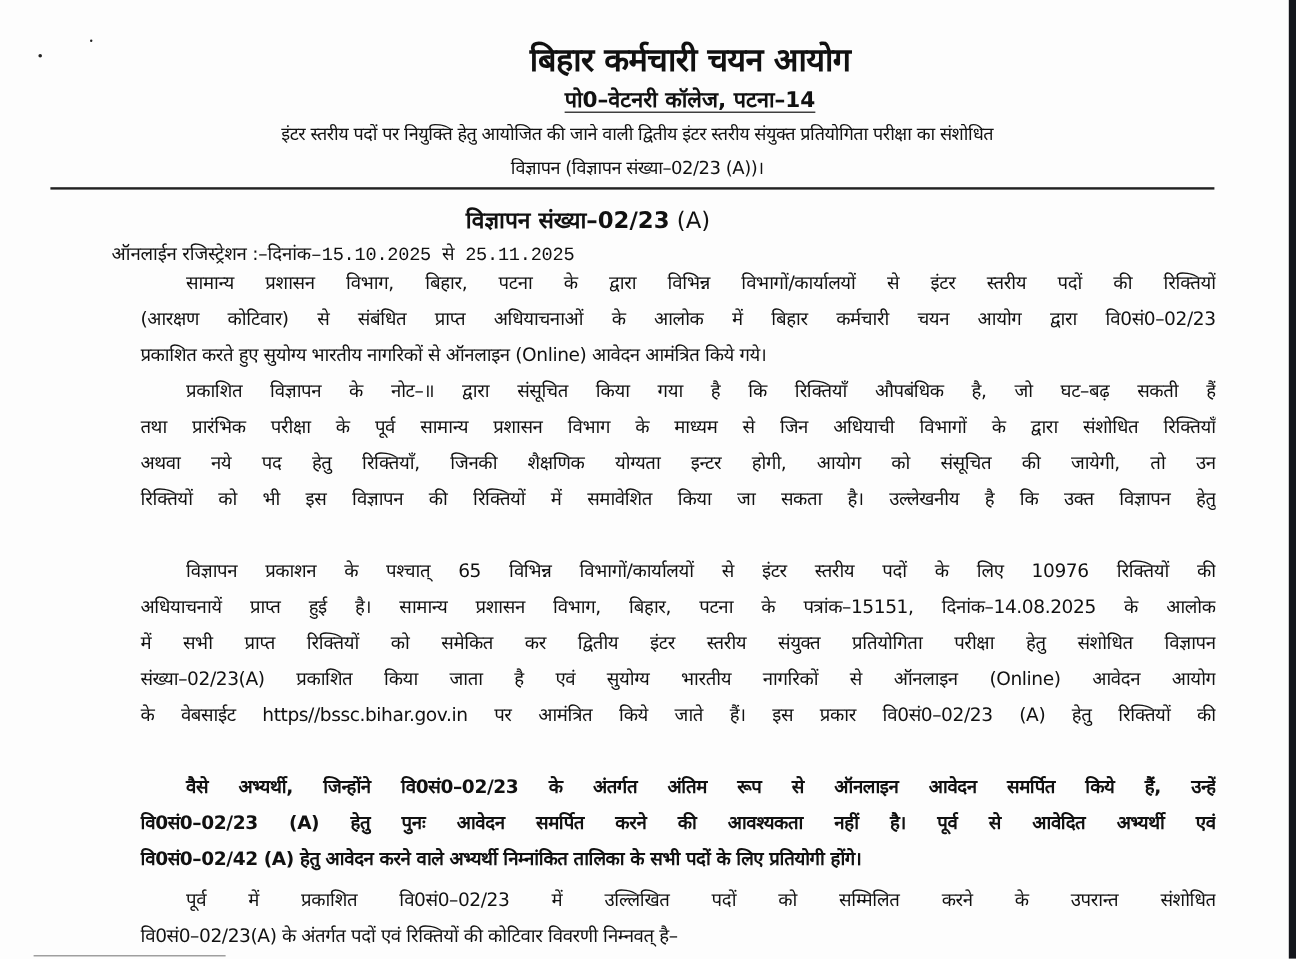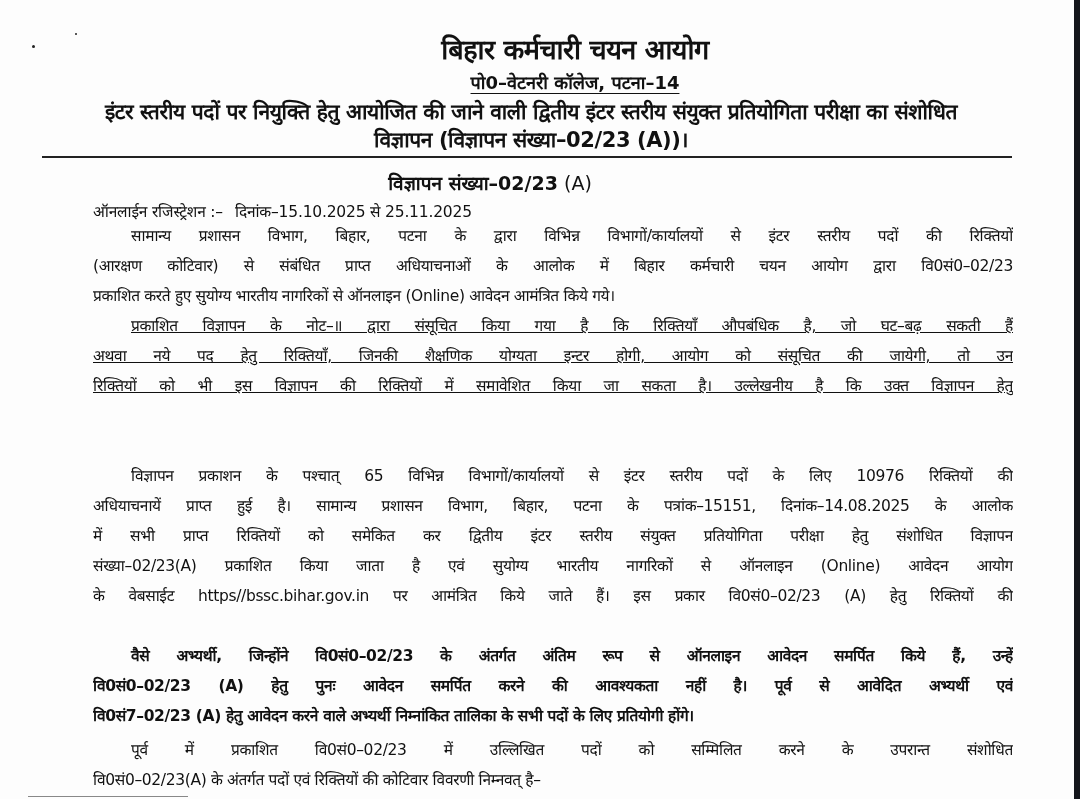--- a/index.html
+++ b/index.html
@@ -21,43 +21,43 @@
       position: absolute; top: 30px; left: 0; width: 1150px; text-align: center;
       font-size: 27px; font-weight: bold; letter-spacing: -0.5px;
     }
     .org-address {
       position: absolute; top: 70px; left: 0; width: 1150px; text-align: center;
       font-size: 18px; font-weight: bold;
     }
     .org-address span { text-decoration: underline; text-underline-offset: 4px; }
     .subject {
       position: absolute; top: 98px; left: 50px; width: 962px;
-      text-align: center; font-size: 21px; font-weight: bold; line-height: 28px;
+      text-align: center; font-size: 15px; font-weight: normal; line-height: 28px;
       letter-spacing: -0.4px;
     }
     .rule {
       position: absolute; top: 156px; left: 42px; width: 970px; height: 2px; background: #222;
     }
     .adv-heading {
       position: absolute; top: 170px; left: 0; width: 980px; text-align: center;
       font-size: 19px; font-weight: bold;
     }
     .adv-heading .suffix { font-weight: normal; }
     .reg-line {
       position: absolute; top: 200px; left: 93px; font-size: 15.5px; letter-spacing: -0.2px;
     }
     .reg-line .lbl { font-weight: normal; }
-    .reg-line .val { margin-left: 12px; }
+    .reg-line .val { margin-left: 0; font-family: Liberation Mono, monospace; }
 
     .para {
       position: absolute; left: 93px; width: 920px;
       font-size: 15.5px; line-height: 30px; text-align: justify;
       letter-spacing: -0.35px;
     }
-    .para .ln { display: block; text-align: justify; text-align-last: justify; white-space: nowrap; overflow: hidden; }
+    .para .ln { display: block; text-align: justify; text-align-last: justify; white-space: nowrap; overflow: hidden; margin-left: 24px; }
     .para .ln.last { text-align-last: left; }
     .para .ln.indent { padding-left: 38px; }
     .para.bold { font-weight: bold; }
 
     .footer-rule {
       position: absolute; top: 796px; left: 28px; width: 160px; height: 1px; background: #888;
     }
   </style>
 </head>
 <body>
@@ -83,38 +83,39 @@
   <div class="reg-line">
     <span class="lbl">ऑनलाईन रजिस्ट्रेशन :–</span><span class="val">दिनांक–15.10.2025 से 25.11.2025</span>
   </div>
 
   <div class="para" style="top:221px;">
     <span class="ln indent">सामान्य प्रशासन विभाग, बिहार, पटना के द्वारा विभिन्न विभागों/कार्यालयों से इंटर स्तरीय पदों की रिक्तियों</span>
     <span class="ln">(आरक्षण कोटिवार) से संबंधित प्राप्त अधियाचनाओं के आलोक में बिहार कर्मचारी चयन आयोग द्वारा वि0सं0–02/23</span>
     <span class="ln last">प्रकाशित करते हुए सुयोग्य भारतीय नागरिकों से ऑनलाइन (Online) आवेदन आमंत्रित किये गये।</span>
   </div>
 
-  <div class="para" style="top:311px;text-decoration:underline;">
+  <div class="para" style="top:311px;">
     <span class="ln indent">प्रकाशित विज्ञापन के नोट–॥ द्वारा संसूचित किया गया है कि रिक्तियाँ औपबंधिक है, जो घट–बढ़ सकती हैं</span>
+    <span class="ln">तथा प्रारंभिक परीक्षा के पूर्व सामान्य प्रशासन विभाग के माध्यम से जिन अधियाची विभागों के द्वारा संशोधित रिक्तियाँ</span>
     <span class="ln">अथवा नये पद हेतु रिक्तियाँ, जिनकी शैक्षणिक योग्यता इन्टर होगी, आयोग को संसूचित की जायेगी, तो उन</span>
     <span class="ln">रिक्तियों को भी इस विज्ञापन की रिक्तियों में समावेशित किया जा सकता है। उल्लेखनीय है कि उक्त विज्ञापन हेतु</span>
   </div>
 
   <div class="para" style="top:461px;">
     <span class="ln indent">विज्ञापन प्रकाशन के पश्चात् 65 विभिन्न विभागों/कार्यालयों से इंटर स्तरीय पदों के लिए 10976 रिक्तियों की</span>
     <span class="ln">अधियाचनायें प्राप्त हुई है। सामान्य प्रशासन विभाग, बिहार, पटना के पत्रांक–15151, दिनांक–14.08.2025 के आलोक</span>
     <span class="ln">में सभी प्राप्त रिक्तियों को समेकित कर द्वितीय इंटर स्तरीय संयुक्त प्रतियोगिता परीक्षा हेतु संशोधित विज्ञापन</span>
     <span class="ln">संख्या–02/23(A) प्रकाशित किया जाता है एवं सुयोग्य भारतीय नागरिकों से ऑनलाइन (Online) आवेदन आयोग</span>
     <span class="ln">के वेबसाईट https//bssc.bihar.gov.in पर आमंत्रित किये जाते हैं। इस प्रकार वि0सं0–02/23 (A) हेतु रिक्तियों की</span>
   </div>
 
   <div class="para bold" style="top:641px;">
     <span class="ln indent">वैसे अभ्यर्थी, जिन्होंने वि0सं0–02/23 के अंतर्गत अंतिम रूप से ऑनलाइन आवेदन समर्पित किये हैं, उन्हें</span>
     <span class="ln">वि0सं0–02/23 (A) हेतु पुनः आवेदन समर्पित करने की आवश्यकता नहीं है। पूर्व से आवेदित अभ्यर्थी एवं</span>
-    <span class="ln last">वि0सं7–02/23 (A) हेतु आवेदन करने वाले अभ्यर्थी निम्नांकित तालिका के सभी पदों के लिए प्रतियोगी होंगे।</span>
+    <span class="ln last">वि0सं0–02/42 (A) हेतु आवेदन करने वाले अभ्यर्थी निम्नांकित तालिका के सभी पदों के लिए प्रतियोगी होंगे।</span>
   </div>
 
   <div class="para" style="top:735px;">
     <span class="ln indent">पूर्व में प्रकाशित वि0सं0–02/23 में उल्लिखित पदों को सम्मिलित करने के उपरान्त संशोधित</span>
     <span class="ln last">वि0सं0–02/23(A) के अंतर्गत पदों एवं रिक्तियों की कोटिवार विवरणी निम्नवत् है–</span>
   </div>
 
   <div class="footer-rule"></div>
 </div>
 

